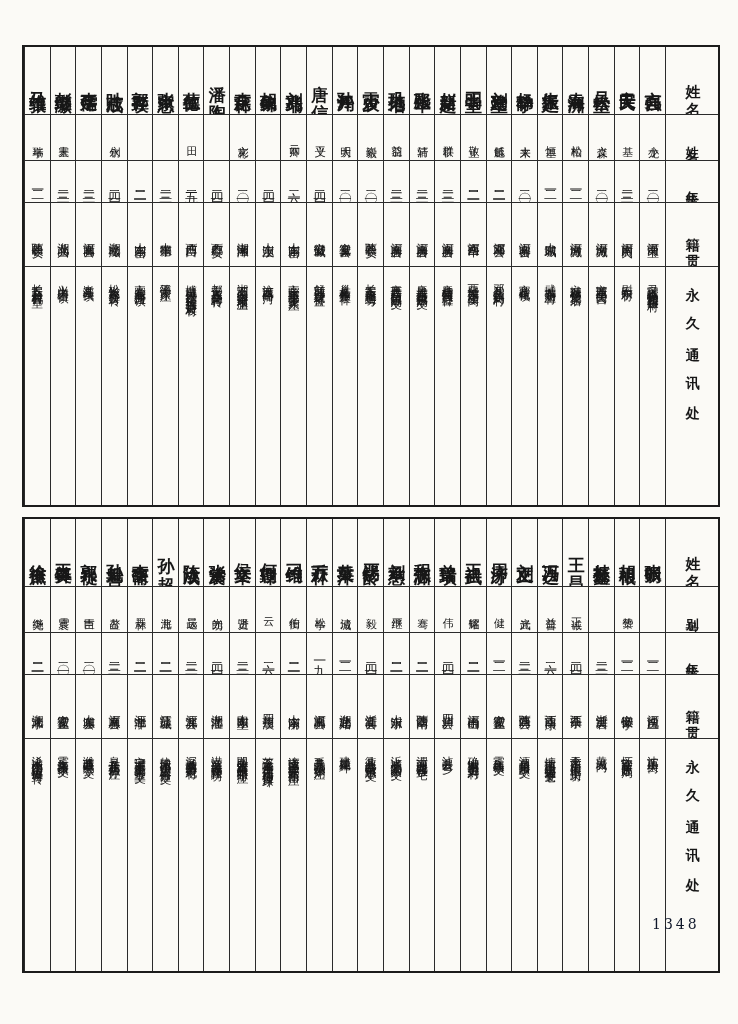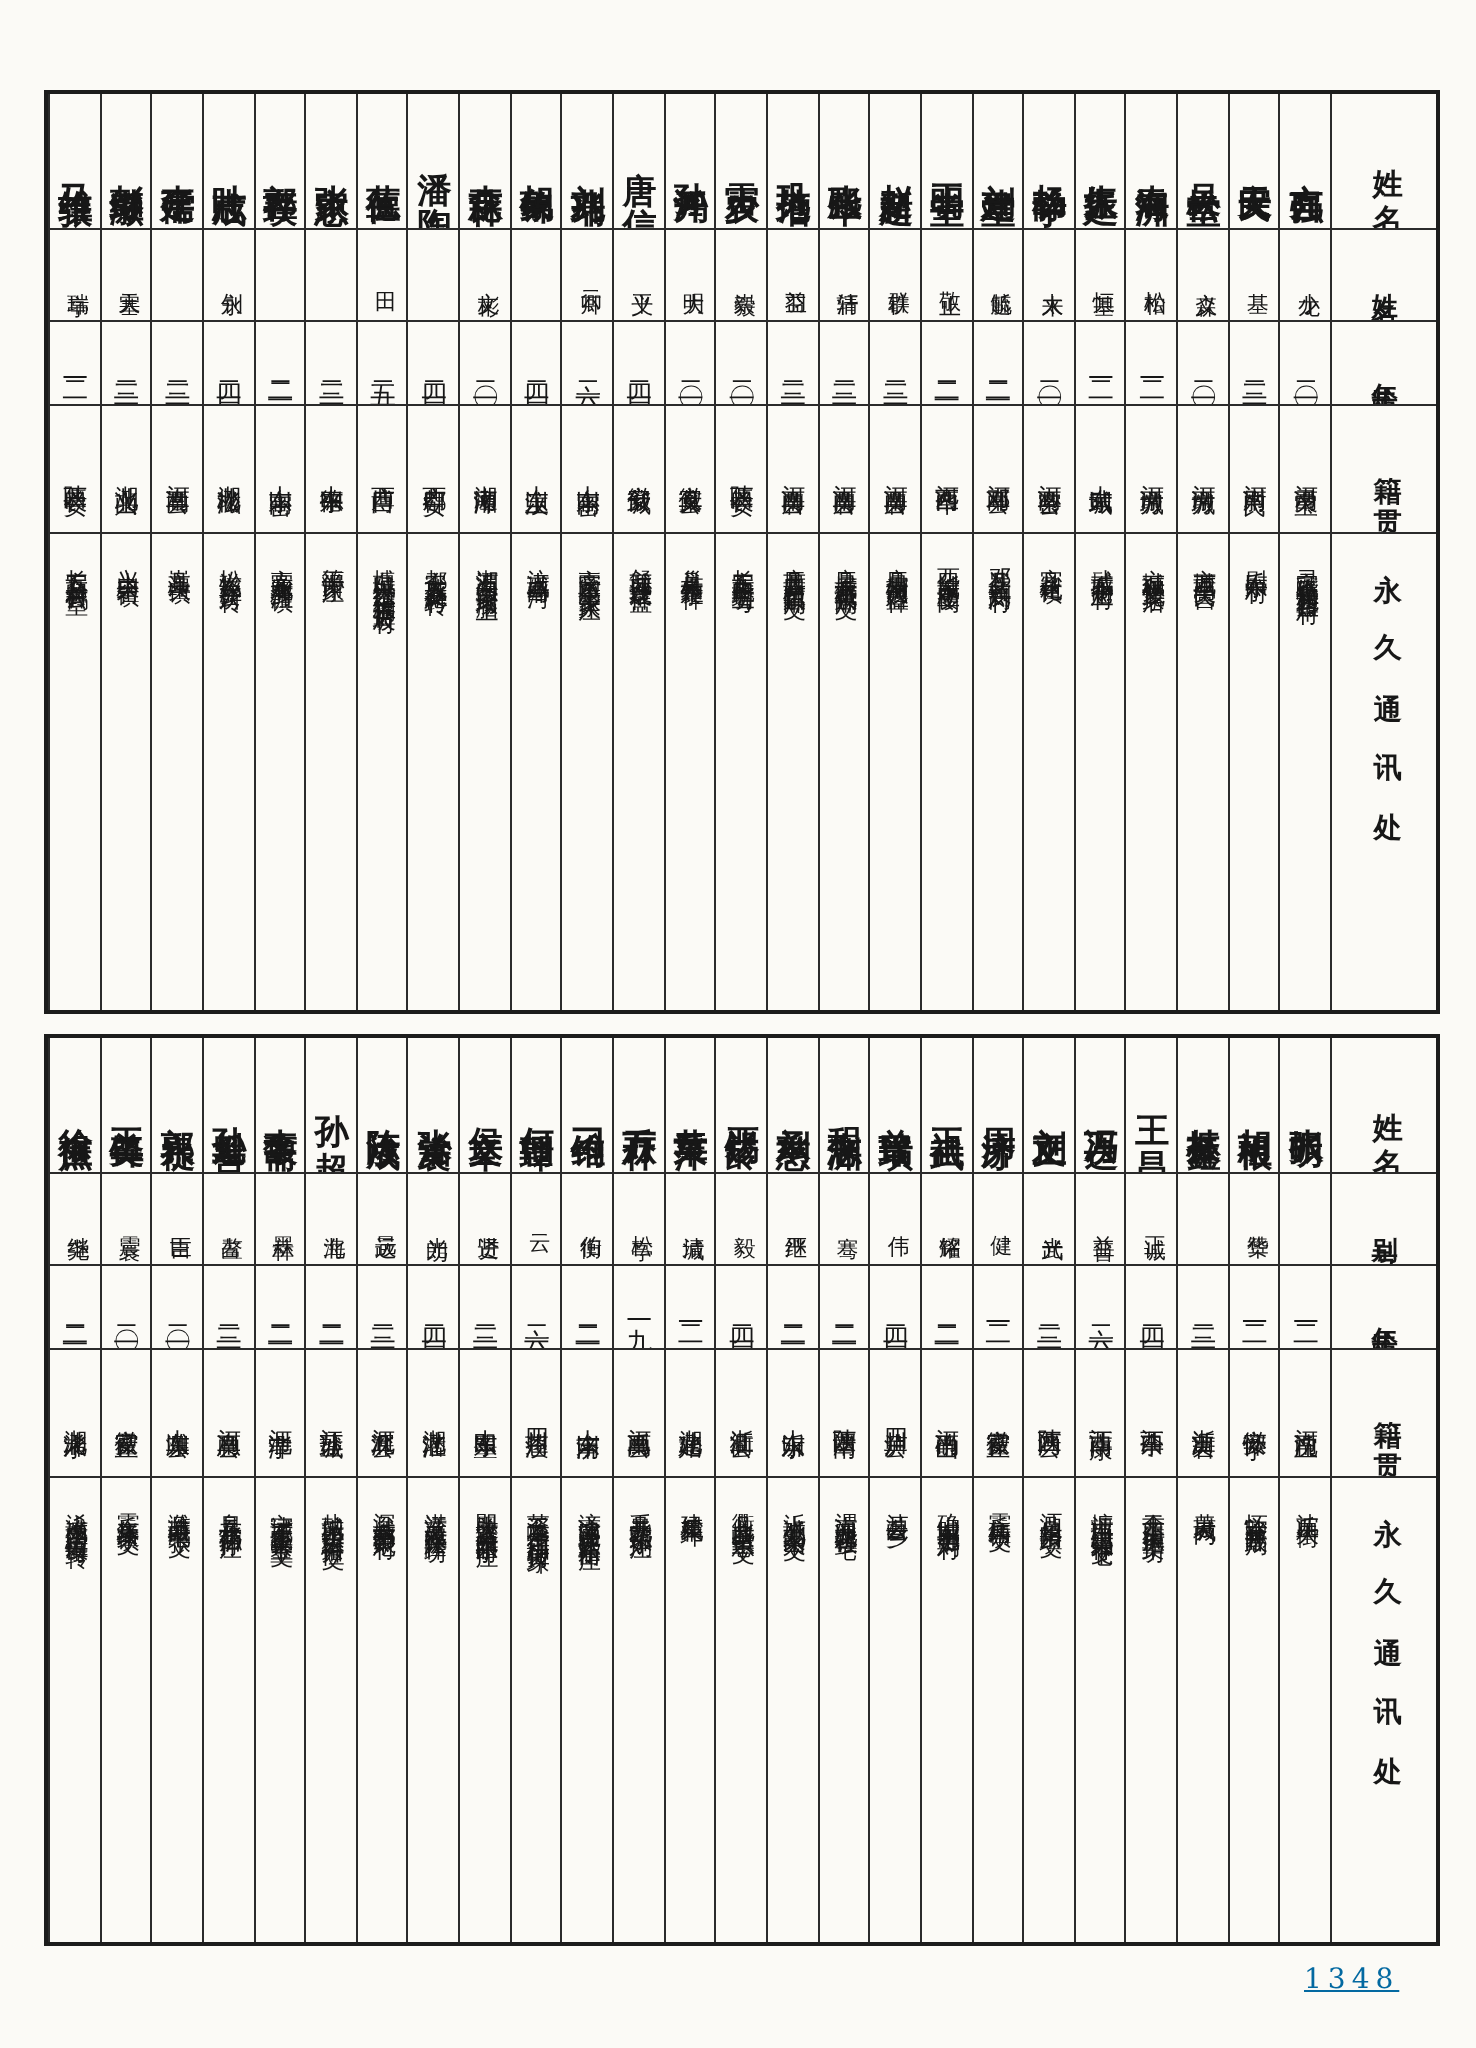--- a/index.html
+++ b/index.html
@@ -64,27 +64,26 @@
   .t-native { font-size: 12px; letter-spacing: 1px; }
   .t-addr   { font-size: 11.5px; letter-spacing: 1.5px; }
   
   .h-name   { font-size: 15px; font-weight: 700; letter-spacing: 18px; margin-bottom: -18px; }
   .h-alias  { font-size: 13px; font-weight: 700; letter-spacing: 4px; margin-bottom: -4px; }
   .h-age    { font-size: 13px; font-weight: 700; letter-spacing: 2px; margin-bottom: -2px; }
   .h-native { font-size: 14px; font-weight: 700; letter-spacing: 16px; margin-bottom: -16px; }
   .h-addr   { font-size: 14px; font-weight: 700; letter-spacing: 30px; margin-bottom: -30px; }
   .page-number {
     position: absolute;
-    top: 982px;
+    top: 916px;
     left: 652px;
     font-size: 14px;
     letter-spacing: 3px;
-    color: #0369a1;
+    color: #0f172a;
     font-family: "DejaVu Serif", serif;
-    text-decoration: underline;
   }
 </style>
 </head>
 <body>
 
 <div class="page">
 
   <div class="tbl tbl-top">
     <div class="cols">
       <div class="col hdrcol">

